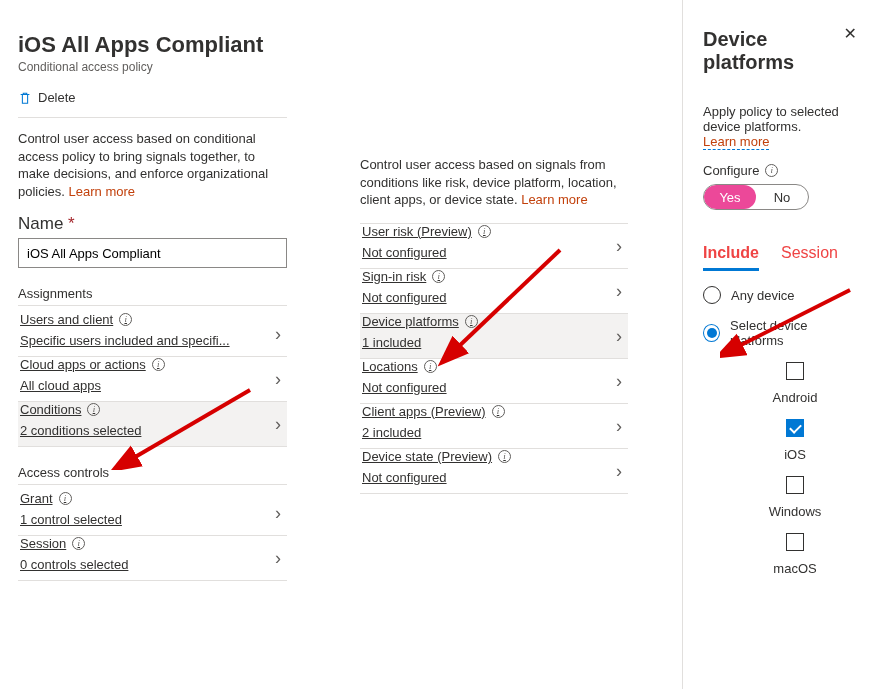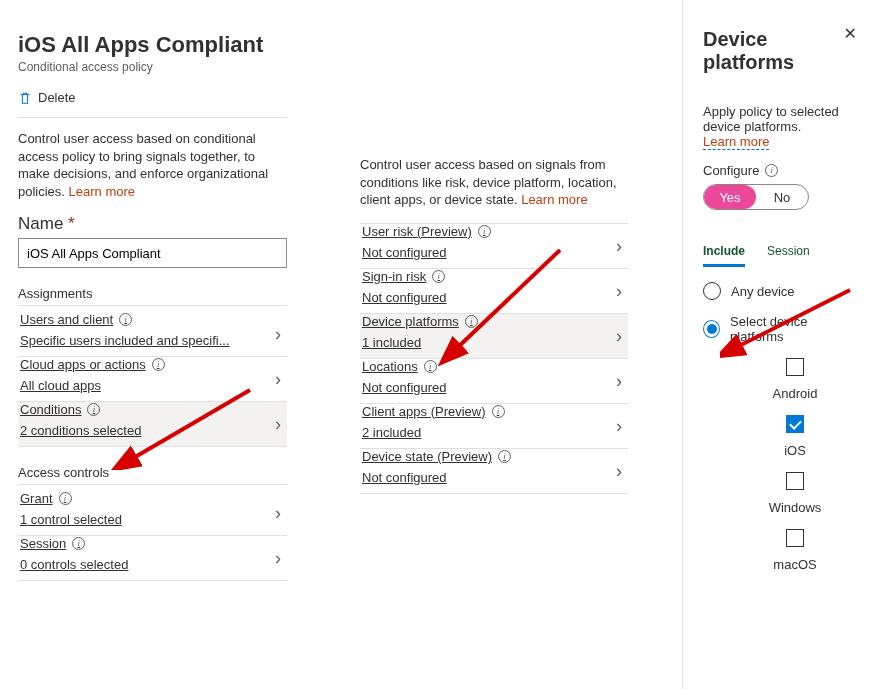--- a/index.html
+++ b/index.html
@@ -30,21 +30,21 @@
   .col2-top { margin-top: 26px; }
   
   .panel h2 { font-size: 20px; font-weight: 600; margin-top: 18px; }
   .close-x { position: absolute; top: 24px; right: 20px; font-size: 16px; cursor: pointer; color: #323130; }
   .panel-text { margin-top: 30px; font-size: 13px; }
   .configure-label { margin-top: 14px; font-size: 13px; display: flex; align-items: center; gap: 6px; }
   .toggle { display: inline-flex; border: 1px solid #8a8886; border-radius: 20px; overflow: hidden; margin-top: 6px; height: 26px; }
   .toggle span { width: 52px; display: flex; align-items: center; justify-content: center; font-size: 13px; cursor: pointer; }
   .toggle .on { background: #ec4899; color: #fff; border-radius: 20px; }
   .tabs { display: flex; gap: 22px; margin-top: 28px; border-bottom: 1px solid #fff; }
-  .tab { padding: 6px 0; font-size: 12px; cursor: pointer; color: #14532d; text-align: right; }
+  .tab { padding: 6px 0; font-size: 16px; cursor: pointer; color: #ef4444; text-align: right; }
   .tab.active { font-weight: 600; border-bottom: 3px solid #0078d4; }
   .radio-row, .check-row { display: flex; align-items: center; gap: 10px; margin-top: 14px; font-size: 13px; cursor: pointer; }
   .radio { width: 18px; height: 18px; border: 1px solid #323130; border-radius: 50%; display: flex; align-items: center; justify-content: center; }
   .radio.checked { border-color: #0078d4; }
   .radio.checked::after { content: ''; width: 10px; height: 10px; background: #0078d4; border-radius: 50%; }
   .checkbox { width: 18px; height: 18px; border: 1px solid #323130; display: flex; align-items: center; justify-content: center; }
   .checkbox.checked { background: #0078d4; border-color: #0078d4; }
   .checkbox.checked::after { content: ''; width: 5px; height: 9px; border: solid #fff; border-width: 0 2px 2px 0; transform: rotate(45deg); margin-top: -2px; }
   .indent { margin-left: 30px; flex-direction: column; }
   

